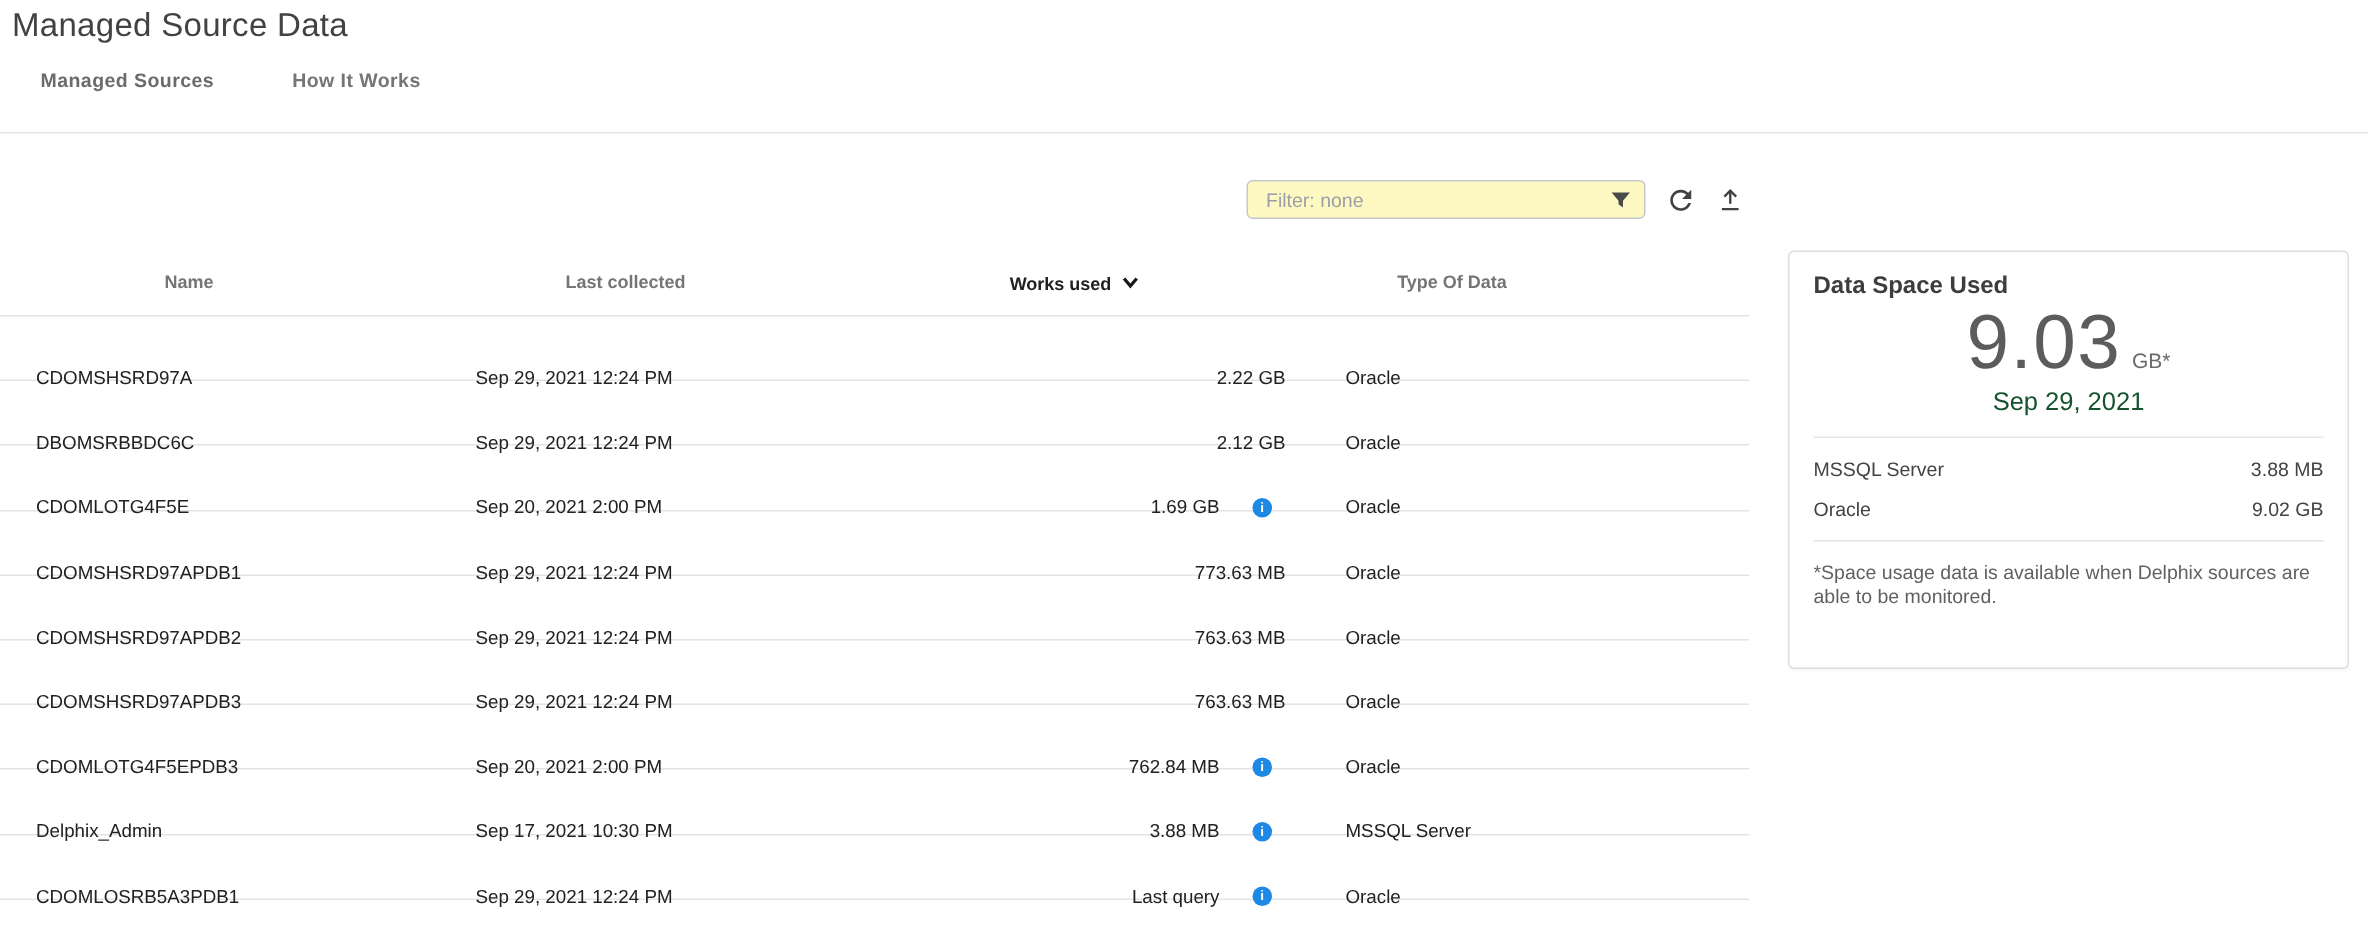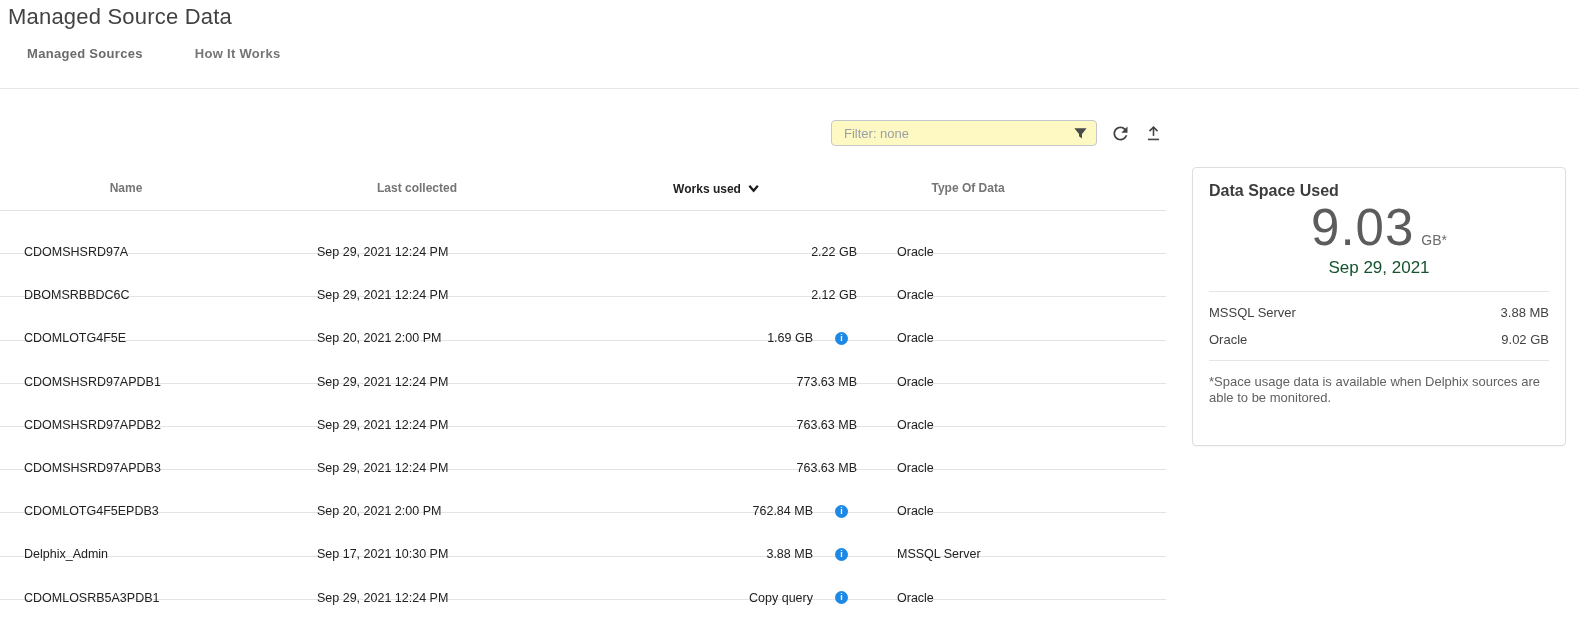--- a/index.html
+++ b/index.html
@@ -213,21 +213,21 @@
       <span>3.88 MB</span>
       <span class="info-icon" style="background: rgb(30, 136, 229);">i</span>
     </div>
     <div class="cell cell-type">MSSQL Server</div>
   </div>
 
   <div class="row">
     <div class="cell cell-name">CDOMLOSRB5A3PDB1</div>
     <div class="cell cell-last">Sep 29, 2021 12:24 PM</div>
     <div class="cell cell-space">
-      <span class="copy-query">Copy query</span>
+      <span class="copy-query">Last query</span>
       <span class="info-icon" style="background: rgb(30, 136, 229);">i</span>
     </div>
     <div class="cell cell-type">Oracle</div>
   </div>
 </div>
 </div>
 
 <div class="panel">
   <div class="panel-title">Data Space Used</div>
   <div class="big-row">

